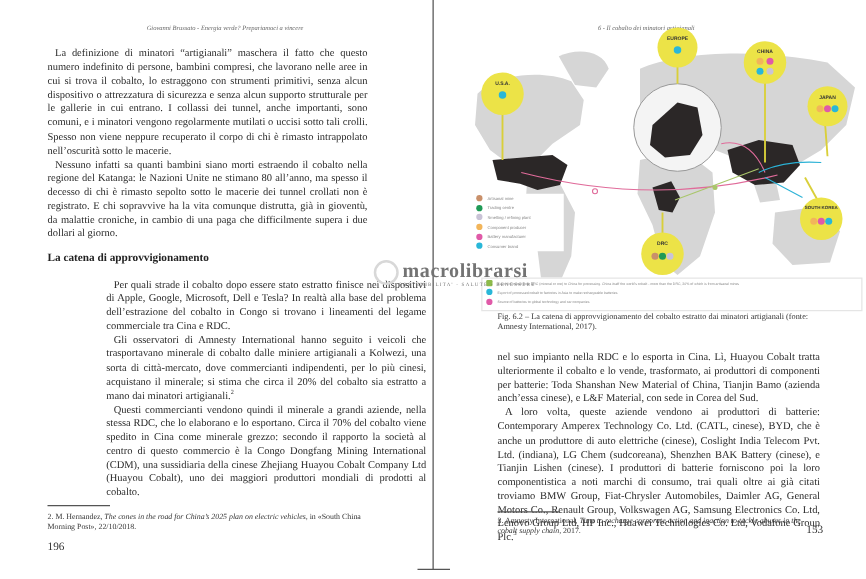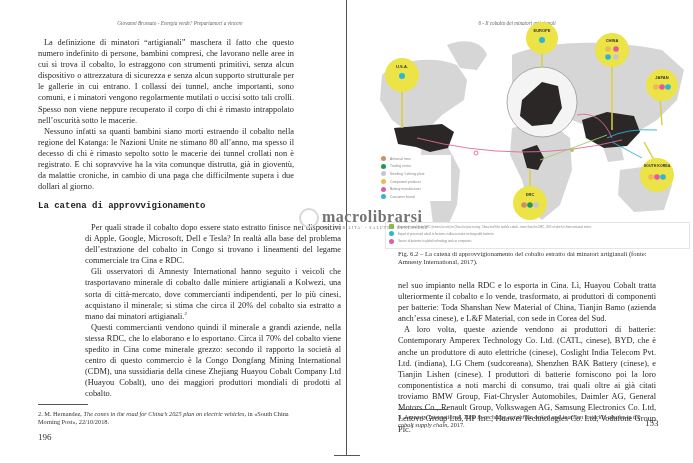--- a/index.html
+++ b/index.html
@@ -5,21 +5,21 @@
   html,body{margin:0;padding:0;background:#fff;}
   body{width:693px;height:463px;position:relative;overflow:hidden;font-family:"Liberation Serif",serif;color:#2a2a2a;}
   .page{position:absolute;top:0;height:463px;}
   .left{left:0;width:410px;}
   .right{left:347px;width:346px;}
   .spine{position:absolute;left:346px;top:0;width:1px;height:456px;background:#555;}
   .spine-foot{position:absolute;left:334px;top:455px;width:26px;height:1px;background:#555;}
   .running{position:absolute;font-style:italic;font-size:5.2px;color:#666;text-align:center;}
   .body{position:absolute;font-size:8.4px;line-height:11.1px;text-align:justify;}
   .body p{margin:0;text-indent:6px;}
-  .h2{position:absolute;font-family:Liberation Mono, monospace;font-size:9px;font-weight:bold;color:#222;}
+  .h2{position:absolute;font-family:Liberation Serif, serif;font-size:9px;font-weight:bold;color:#222;}
   .fnrule{position:absolute;height:1px;background:#555;width:50px;}
   .fn{position:absolute;font-size:6.3px;line-height:8px;color:#333;}
   .fn i{font-style:italic;}
   .pnum{position:absolute;font-size:9px;color:#333;}
   .caption{position:absolute;font-size:6.6px;line-height:8.2px;color:#333;}
   sup{font-size:5px;line-height:0;vertical-align:super;}
   .watermark{position:absolute;left:299px;top:208px;font-family:Liberation Serif, serif;color:#737373;font-size:16px;font-weight:bold;letter-spacing:0.5px;}
   .watermark .sub{display:block;font-size:4px;font-weight:normal;letter-spacing:1px;margin-left:20px;margin-top:-3px;}
   .wm-logo{display:inline-block;width:16px;height:16px;border:2px solid #d8d8d8;border-radius:50%;vertical-align:middle;margin-right:3px;}
   .map{position:absolute;left:372px;top:20px;width:318px;height:226px;}

